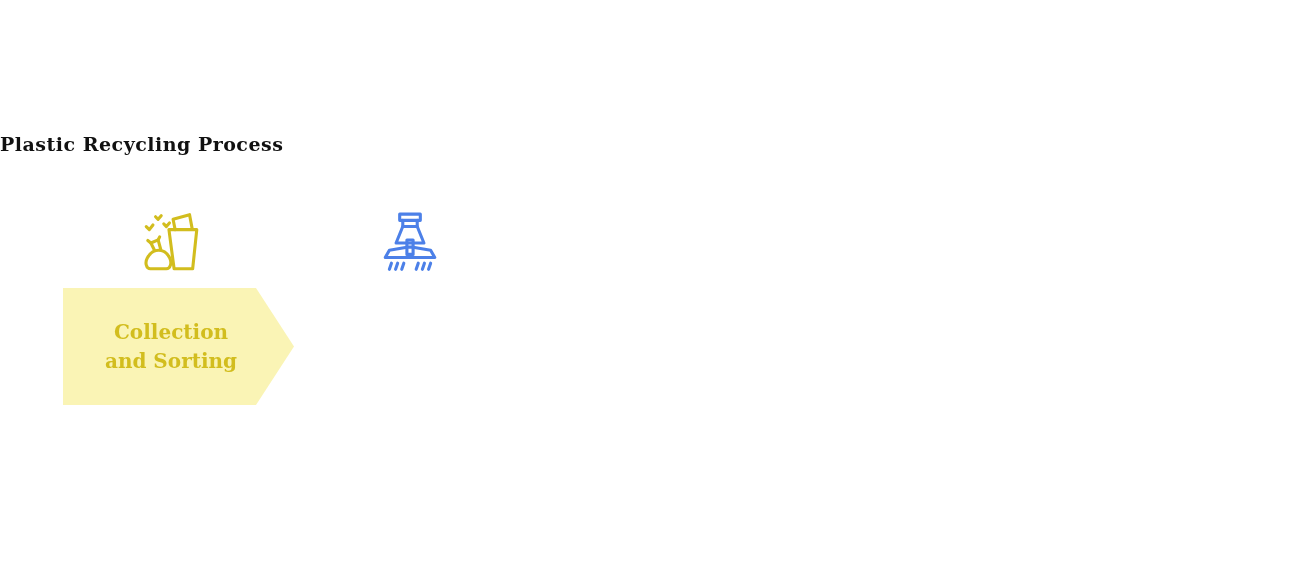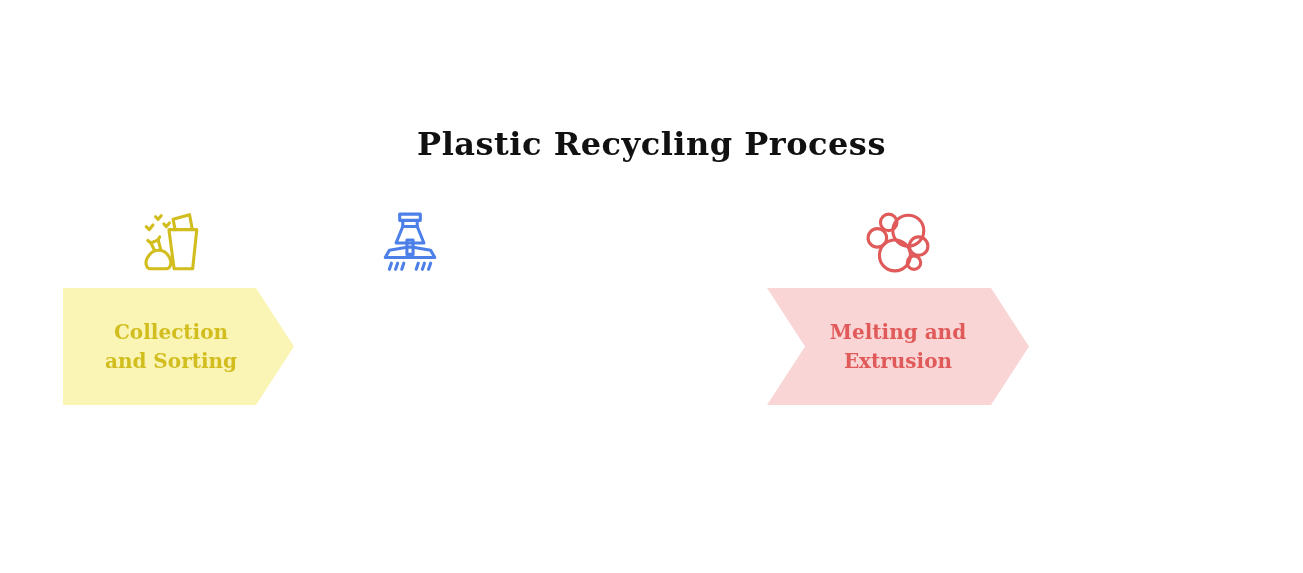--- a/index.html
+++ b/index.html
@@ -16,22 +16,21 @@
     width: 1303px;
     height: 573px;
     background: #ffffff;
   }
   .title {
     position: absolute;
     top: 126px;
     left: 0;
     width: 100%;
     margin: 0;
-    text-align: center;
-    font-size: 32px;
+    font-size: 19px;
     line-height: 36px;
     font-weight: bold;
     color: #111111;
     letter-spacing: 0.5px;
   }
   .step {
     position: absolute;
     top: 196px;
     height: 209px;
   }
@@ -109,31 +108,15 @@
         <path d="M25 17 H39 L45.5 33 H18.5 Z"></path>
         <path d="M8 47 L12 40 L29 37 H35 L52 40 L56 47 Z"></path>
         <path d="M29 30 H35 V44 H29 Z"></path>
         <path d="M14 52.5 l-2 6 M20 52.5 l-2 6 M26 52.5 l-2 6"></path>
         <path d="M40 52.5 l-2 6 M46 52.5 l-2 6 M52 52.5 l-2 6"></path>
       </svg>
     </div>
   </div>
 
 
-  <div class="step" style="left: 767px; width: 262px; --fill: #FAD5D5; --accent: #E05A5A;">
-    <div class="icon-area">
-      <svg width="66" height="66" viewBox="0 0 64 64">
-        <circle cx="23" cy="13" r="8"></circle>
-        <circle cx="12" cy="28" r="9"></circle>
-        <circle cx="42" cy="21" r="15"></circle>
-        <circle cx="29" cy="45" r="15"></circle>
-        <circle cx="52" cy="36" r="9"></circle>
-        <circle cx="47.5" cy="52" r="6.5"></circle>
-      </svg>
-    </div>
-    <div class="chevron">
-      <div class="step-label">Melting and
-Extrusion</div>
-    </div>
-  </div>
 
 
 </div>
 
 </body></html>

